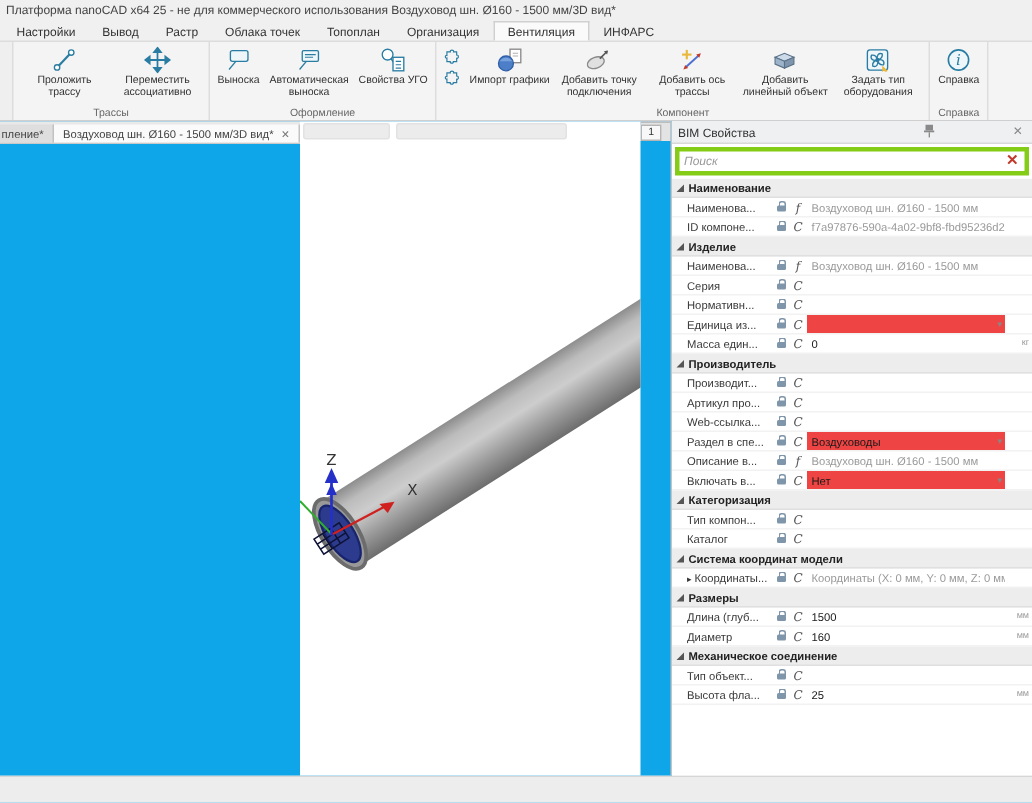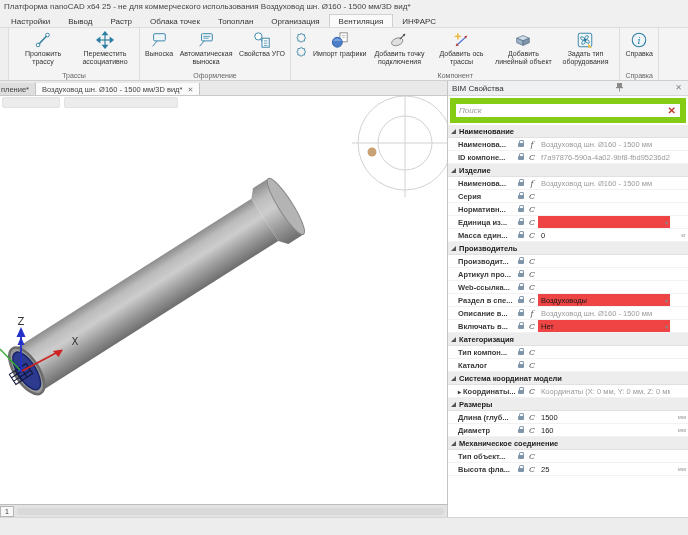--- a/index.html
+++ b/index.html
@@ -20,21 +20,21 @@
   .rgroup{display:flex;flex-direction:column;border-right:1px solid #ddd;}
   .rbtns{flex:1;display:flex;align-items:flex-start;padding:2px 3px 0;}
   .rbtn{display:flex;flex-direction:column;align-items:center;padding:1px 2px;cursor:default;}
   .rbtn .ricon svg{width:18px;height:18px;display:block;}
   .rbtn .cap{font-size:7px;line-height:7.5px;color:#333;text-align:center;max-width:58px;padding-top:1px;}
   .rlabel{font-size:7px;color:#666;text-align:center;padding:0 4px 1px;}
   .puzzlecol{display:flex;flex-direction:column;justify-content:center;gap:1px;padding:0 2px;}
   .puzzlecol svg{width:13px;height:13px;display:block;}
   
   .main{display:flex;height:436px;}
-  .canvascol{width:447px;display:flex;flex-direction:column;background:#0ea5e9;
+  .canvascol{width:447px;display:flex;flex-direction:row;background:#0ea5e9;
              border-right:1px solid #c4c4c4;}
   .doctabs{height:14px;background:#e9e9e9;border-bottom:1px solid #c9c9c9;display:flex;
            align-items:flex-end;}
   .dtab{font-size:7.5px;color:#444;padding:2px 6px 1px;background:#dedede;
         border-right:1px solid #c2c2c2;white-space:nowrap;overflow:hidden;display:flex;gap:5px;align-items:center;}
   .dtab.partial{max-width:34px;padding-left:1px;}
   .dtab.active{background:#fafafa;}
   .dtab .x{color:#777;font-size:7px;}
   .viewport{flex:1;position:relative;background:#fff;overflow:hidden;}
   .viewport svg{position:absolute;left:0;top:0;}
@@ -43,32 +43,32 @@
   .ltab{background:#f8f8f8;border:1px solid #b5b5b5;font-size:7px;color:#333;
         padding:0 4px;height:9px;line-height:9px;}
   .groove{flex:1;height:7px;margin:0 3px;background:#d9d9d9;border-radius:3px;}
   
   .panel{width:240px;background:#fff;display:flex;flex-direction:column;}
   .phead{height:14px;background:#eef0f2;border-bottom:1px solid #d8d8d8;display:flex;
          align-items:center;padding:0 4px;gap:48px;}
   .ptitle{flex:1;color:#333;font-size:8px;}
   .picon{width:11px;text-align:center;color:#888;font-size:8px;line-height:8px;}
   .searchwrap{padding:2px;}
-  .searchbox{position:relative;border:6px solid #84cc16;background:#fff;height:13px;
+  .searchbox{position:relative;border:3px solid #84cc16;background:#fff;height:13px;
              display:flex;align-items:center;}
   input.search{border:none;outline:none;flex:1;font-size:8px;padding:0 3px;color:#333;min-width:0;
                font-family:"Liberation Sans",sans-serif;background:transparent;}
   input.search::placeholder{color:#999;font-style:italic;}
   .clearx{color:#c0392b;font-size:10px;font-weight:bold;padding:0 4px;line-height:10px;}
   .pgrid{flex:1;overflow:hidden;}
   .psec{height:12px;background:#ededed;border-bottom:1px solid #e0e0e0;display:flex;
         align-items:center;font-weight:bold;color:#222;font-size:7.5px;padding-left:3px;gap:3px;}
   .tri{width:0;height:0;border-left:5px solid transparent;border-bottom:5px solid #555;}
   .prow{height:12px;display:flex;align-items:center;border-bottom:1px solid #f2f2f2;font-size:7.5px;}
-  .plabel{width:58px;padding-left:10px;color:#3a3a3a;white-space:nowrap;overflow:hidden;flex-shrink:0;font-weight:bold;}
+  .plabel{width:58px;padding-left:10px;color:#3a3a3a;white-space:nowrap;overflow:hidden;flex-shrink:0;}
   .pexp{color:#333;font-size:6px;margin-right:2px;}
   .plock{width:10px;flex-shrink:0;display:flex;justify-content:center;}
   .lockico{width:6px;height:4px;background:#7e95aa;border-radius:1px;position:relative;margin-top:1px;}
   .lockico::before{content:"";position:absolute;top:-3px;left:0.5px;width:3px;height:3px;
                    border:1px solid #7e95aa;border-bottom:none;border-radius:2px 2px 0 0;}
   .pfn{width:12px;flex-shrink:0;font-family:"DejaVu Serif",serif;font-style:italic;
        font-size:8px;color:#555;text-align:center;}
   .pval{flex:1;height:100%;display:flex;align-items:center;padding:0 3px;color:#1a1a1a;
         position:relative;overflow:hidden;white-space:nowrap;min-width:0;}
   .pval.muted{color:#9a9a9a;}

